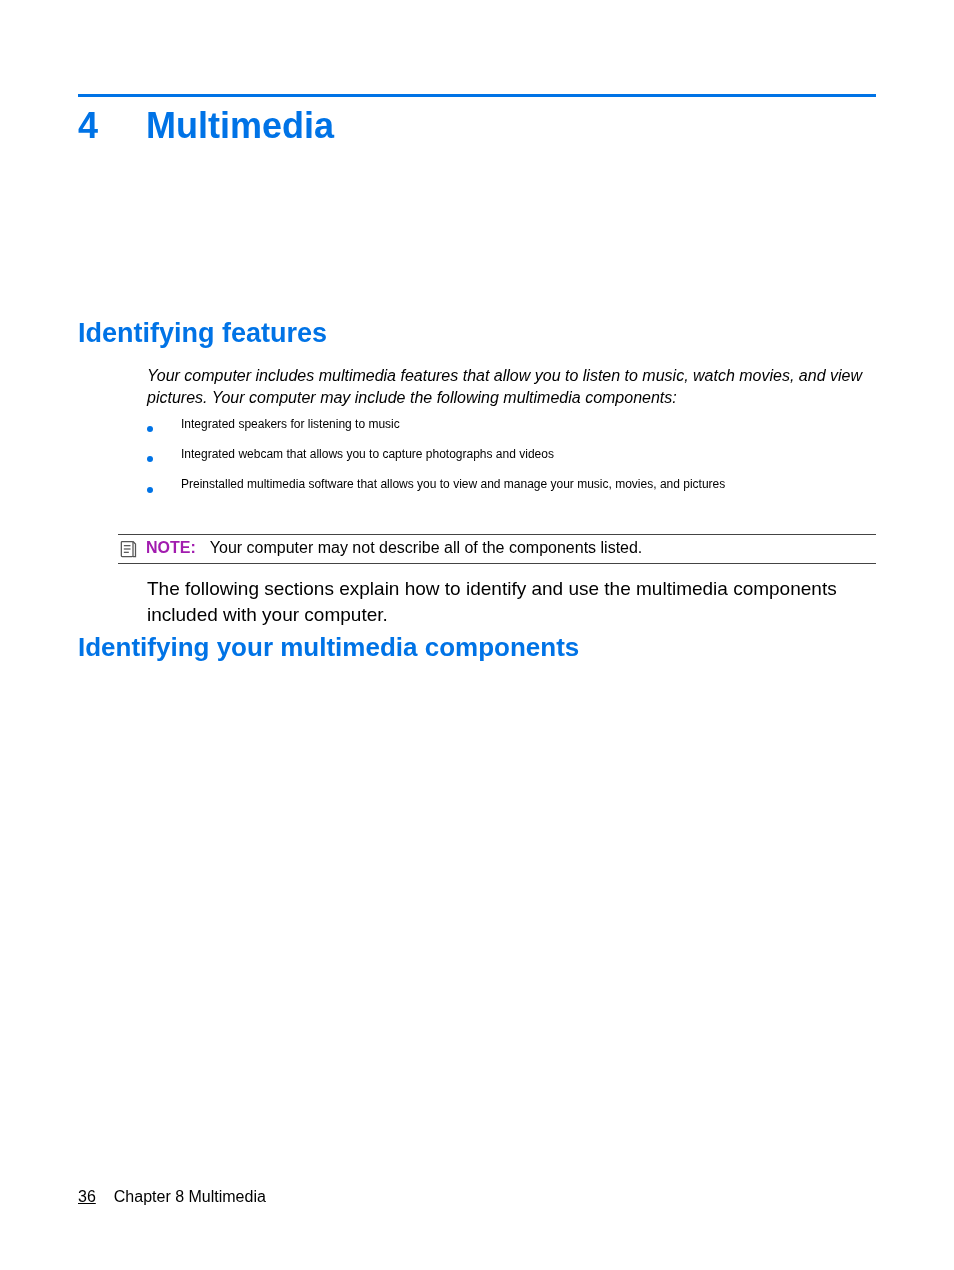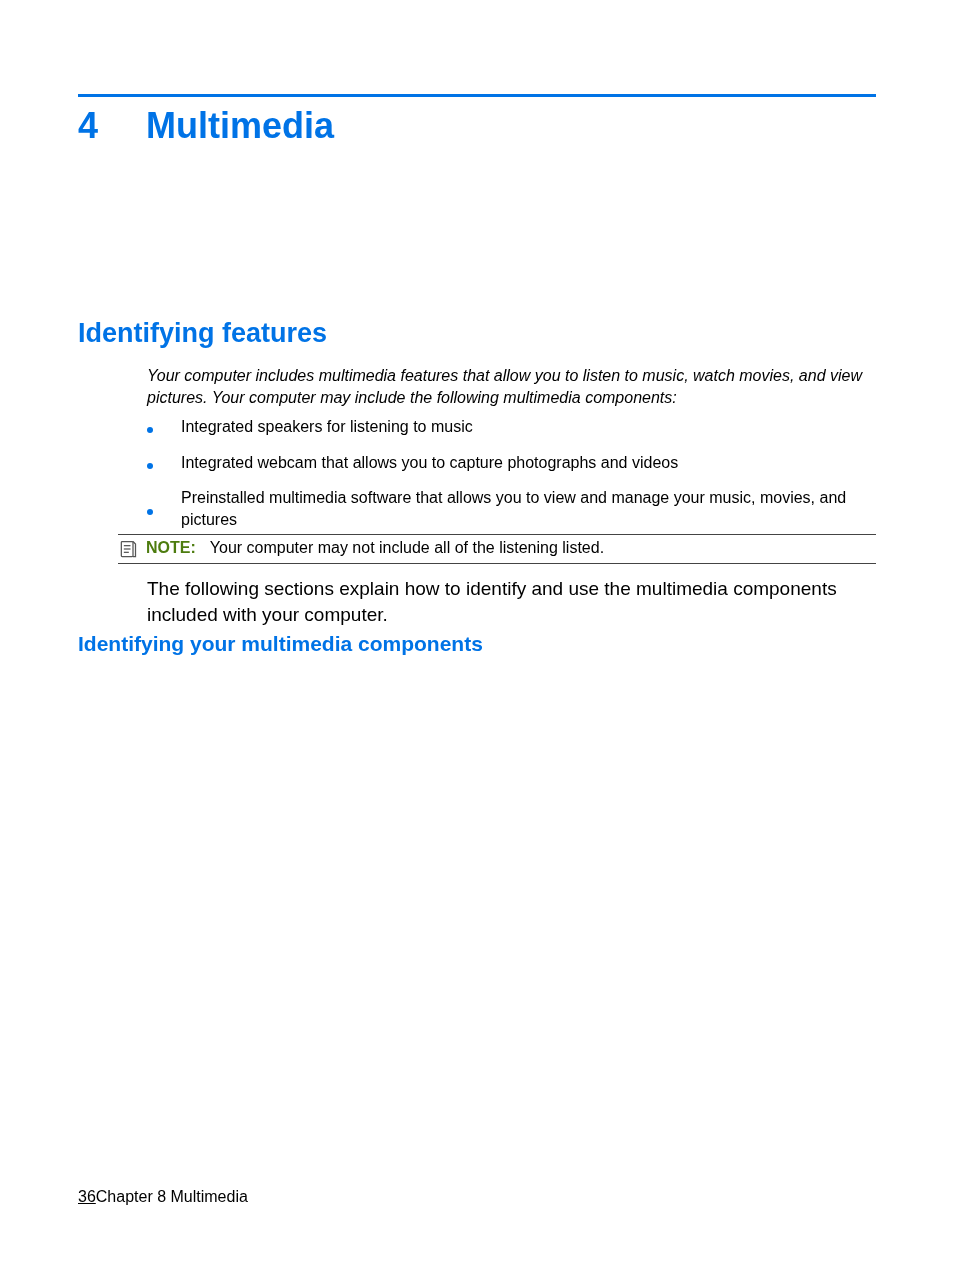--- a/index.html
+++ b/index.html
@@ -53,23 +53,23 @@
   }
   .intro1 { top: 365px; font-size: 16px; line-height: 1.35; }
   .bullets {
     position: absolute;
     left: 147px;
     right: 78px;
     top: 416px;
   }
   .bullet-row {
     display: flex;
-    align-items: center;
+    align-items: flex-end;
     margin-bottom: 14px;
-    font-size: 16px;
+    font-size: 12px;
     line-height: 1.35;
   }
   .bullet-dot {
     flex: 0 0 auto;
     width: 6px;
     height: 6px;
     border-radius: 50%;
     background: #0073e6;
     margin-top: 7px;
     margin-right: 28px;
@@ -88,56 +88,56 @@
   }
   .note-icon {
     flex: 0 0 auto;
     width: 22px;
     margin-right: 6px;
     color: #555;
   }
   .note-icon svg { width: 20px; height: 20px; display: block; }
   .note-label {
     font-weight: bold;
-    color: #4d7c0f;
+    color: #a21caf;
     margin-right: 14px;
     white-space: nowrap;
   }
   .after-note {
     position: absolute;
     left: 147px;
     right: 78px;
     top: 576px;
     font-size: 19px;
     line-height: 1.35;
   }
   .section-h2 {
     position: absolute;
     left: 78px;
     top: 632px;
-    font-size: 21px;
+    font-size: 26px;
     font-weight: bold;
     color: #0073e6;
   }
   .h2-body {
     position: absolute;
     left: 147px;
     right: 78px;
     top: 668px;
     font-size: 16px;
   }
   .footer {
     position: absolute;
     left: 78px;
     bottom: 64px;
     font-size: 16px;
     display: flex;
     align-items: baseline;
   }
-  .footer .pn { margin-right: 0; text-decoration: underline; }
+  .footer .pn { margin-right: 18px; text-decoration: underline; }
 </style>
 </head>
 <body>
 
 <div class="page">
 
   <div class="rule-top"></div>
 
   <div class="chapter-heading">
     <span class="chapter-number">4</span>
@@ -167,21 +167,21 @@
     <span class="note-icon">
       <svg viewBox="0 0 24 24" fill="none" stroke="#555" stroke-width="1.5">
         <rect x="4" y="3" width="14" height="18" rx="1"></rect>
         <path d="M18 3l3 3v15h-3" fill="none"></path>
         <line x1="7" y1="8" x2="15" y2="8"></line>
         <line x1="7" y1="12" x2="15" y2="12"></line>
         <line x1="7" y1="16" x2="13" y2="16"></line>
       </svg>
     </span>
     <span class="note-label">NOTE:</span>
-    <span>Your computer may not include all of the listening listed.</span>
+    <span>Your computer may not describe all of the components listed.</span>
   </div>
 
   <div class="after-note">The following sections explain how to identify and use the multimedia components included with your computer.</div>
 
   <div class="section-h2">Identifying your multimedia components</div>
 
 
   <div class="footer">
     <span class="pn">36</span>
     <span>Chapter 8   Multimedia</span>

